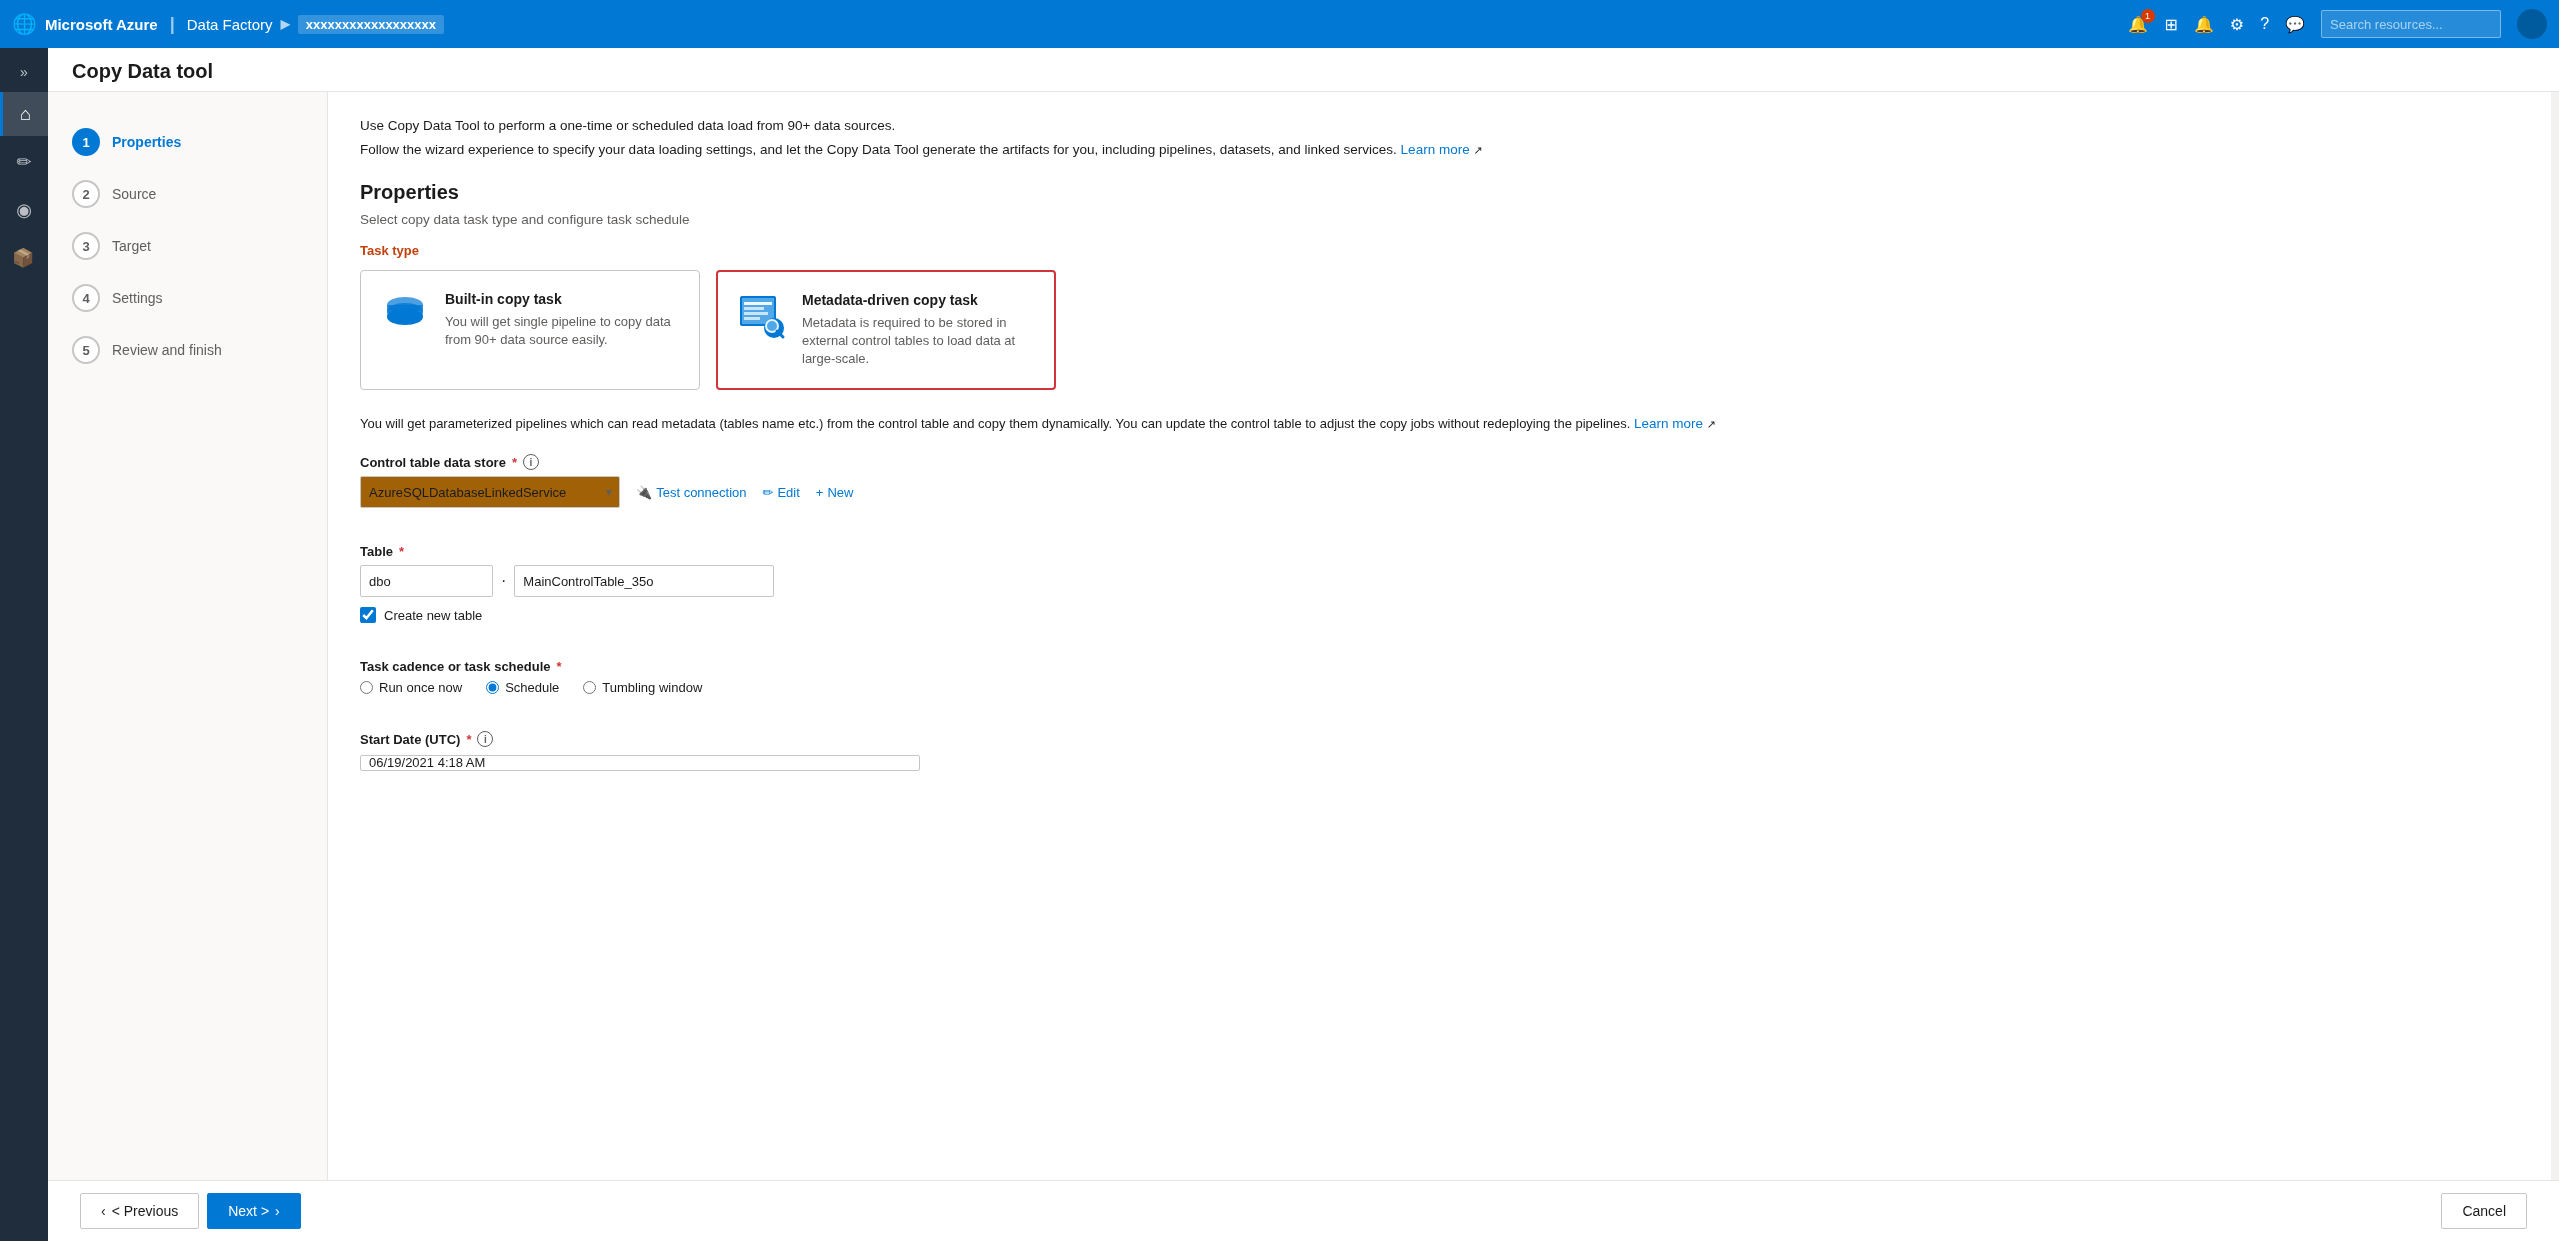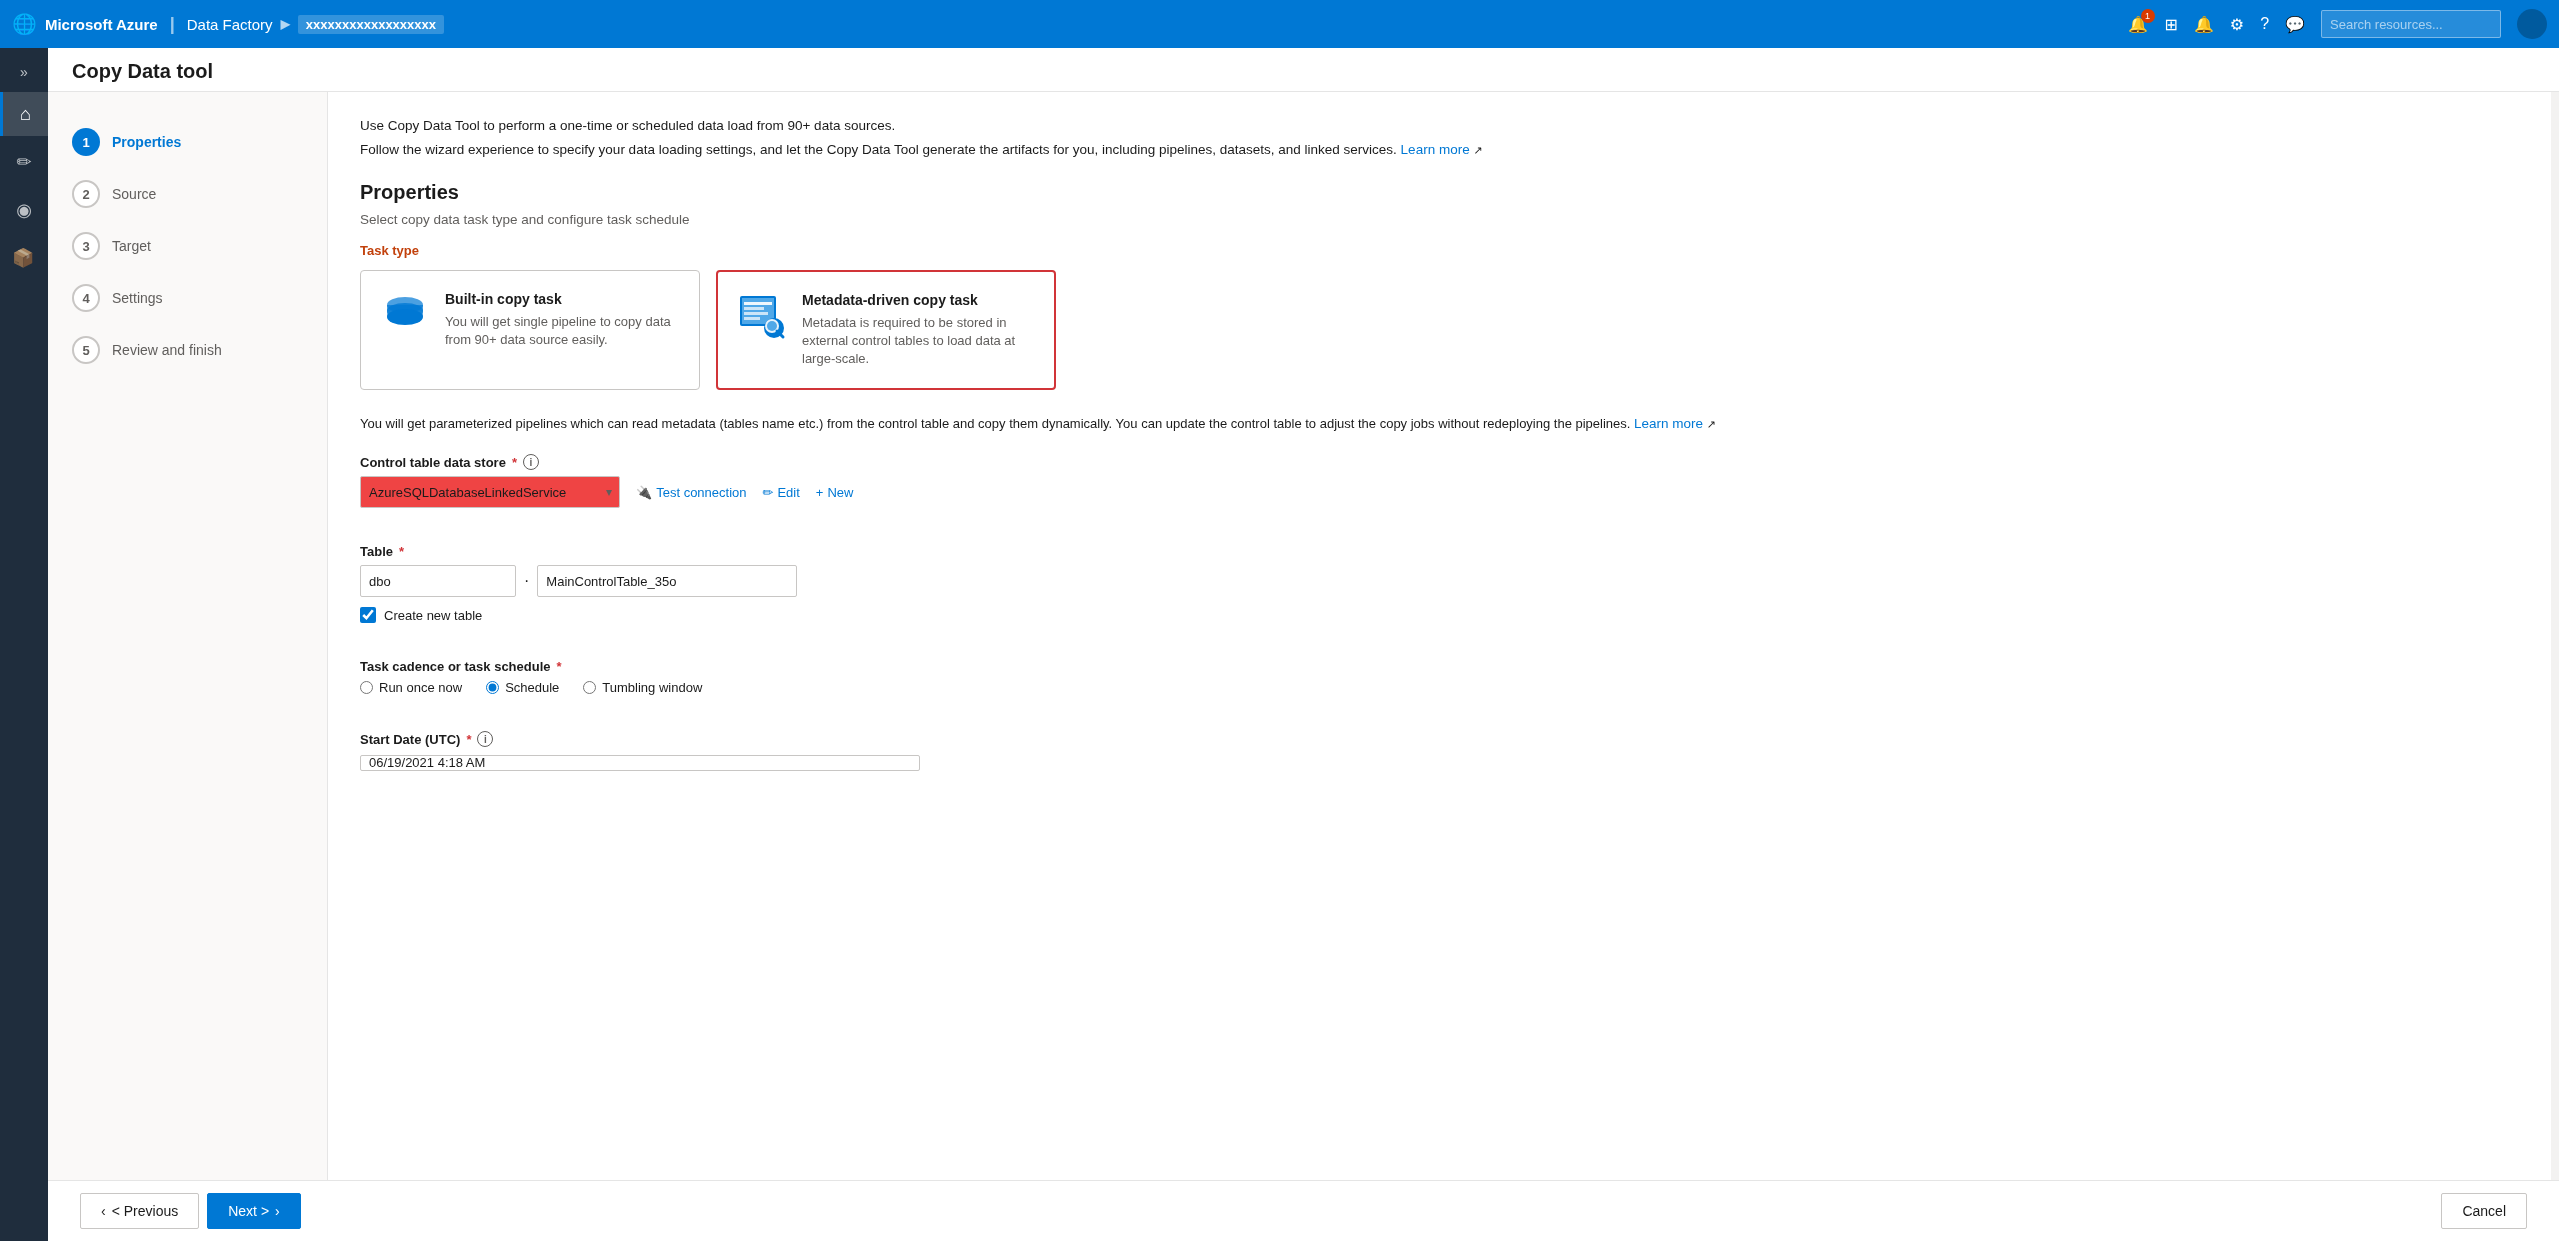--- a/index.html
+++ b/index.html
@@ -311,21 +311,21 @@
       gap: 16px;
       margin-bottom: 18px;
     }
     .dropdown-select {
       height: 32px;
       border: 1px solid #c8c6c4;
       border-radius: 2px;
       padding: 0 28px 0 8px;
       font-size: 13px;
       color: #1b1b1b;
-      background: #ef4444;
+      background: #a16207;
       cursor: pointer;
       width: 260px;
       appearance: none;
       position: relative;
     }
     .dropdown-wrapper {
       position: relative;
       display: inline-block;
     }
     .dropdown-wrapper::after {
@@ -357,21 +357,21 @@
       margin-bottom: 10px;
     }
     .text-input {
       height: 32px;
       border: 1px solid #c8c6c4;
       border-radius: 2px;
       padding: 0 8px;
       font-size: 13px;
       color: #1b1b1b;
     }
-    .text-input.schema { width: 156px; }
+    .text-input.schema { width: 133px; }
     .text-input.table-name { width: 260px; }
     .dot-separator {
       font-size: 16px;
       color: #1b1b1b;
     }
 
     
     .checkbox-row {
       display: flex;
       align-items: center;

